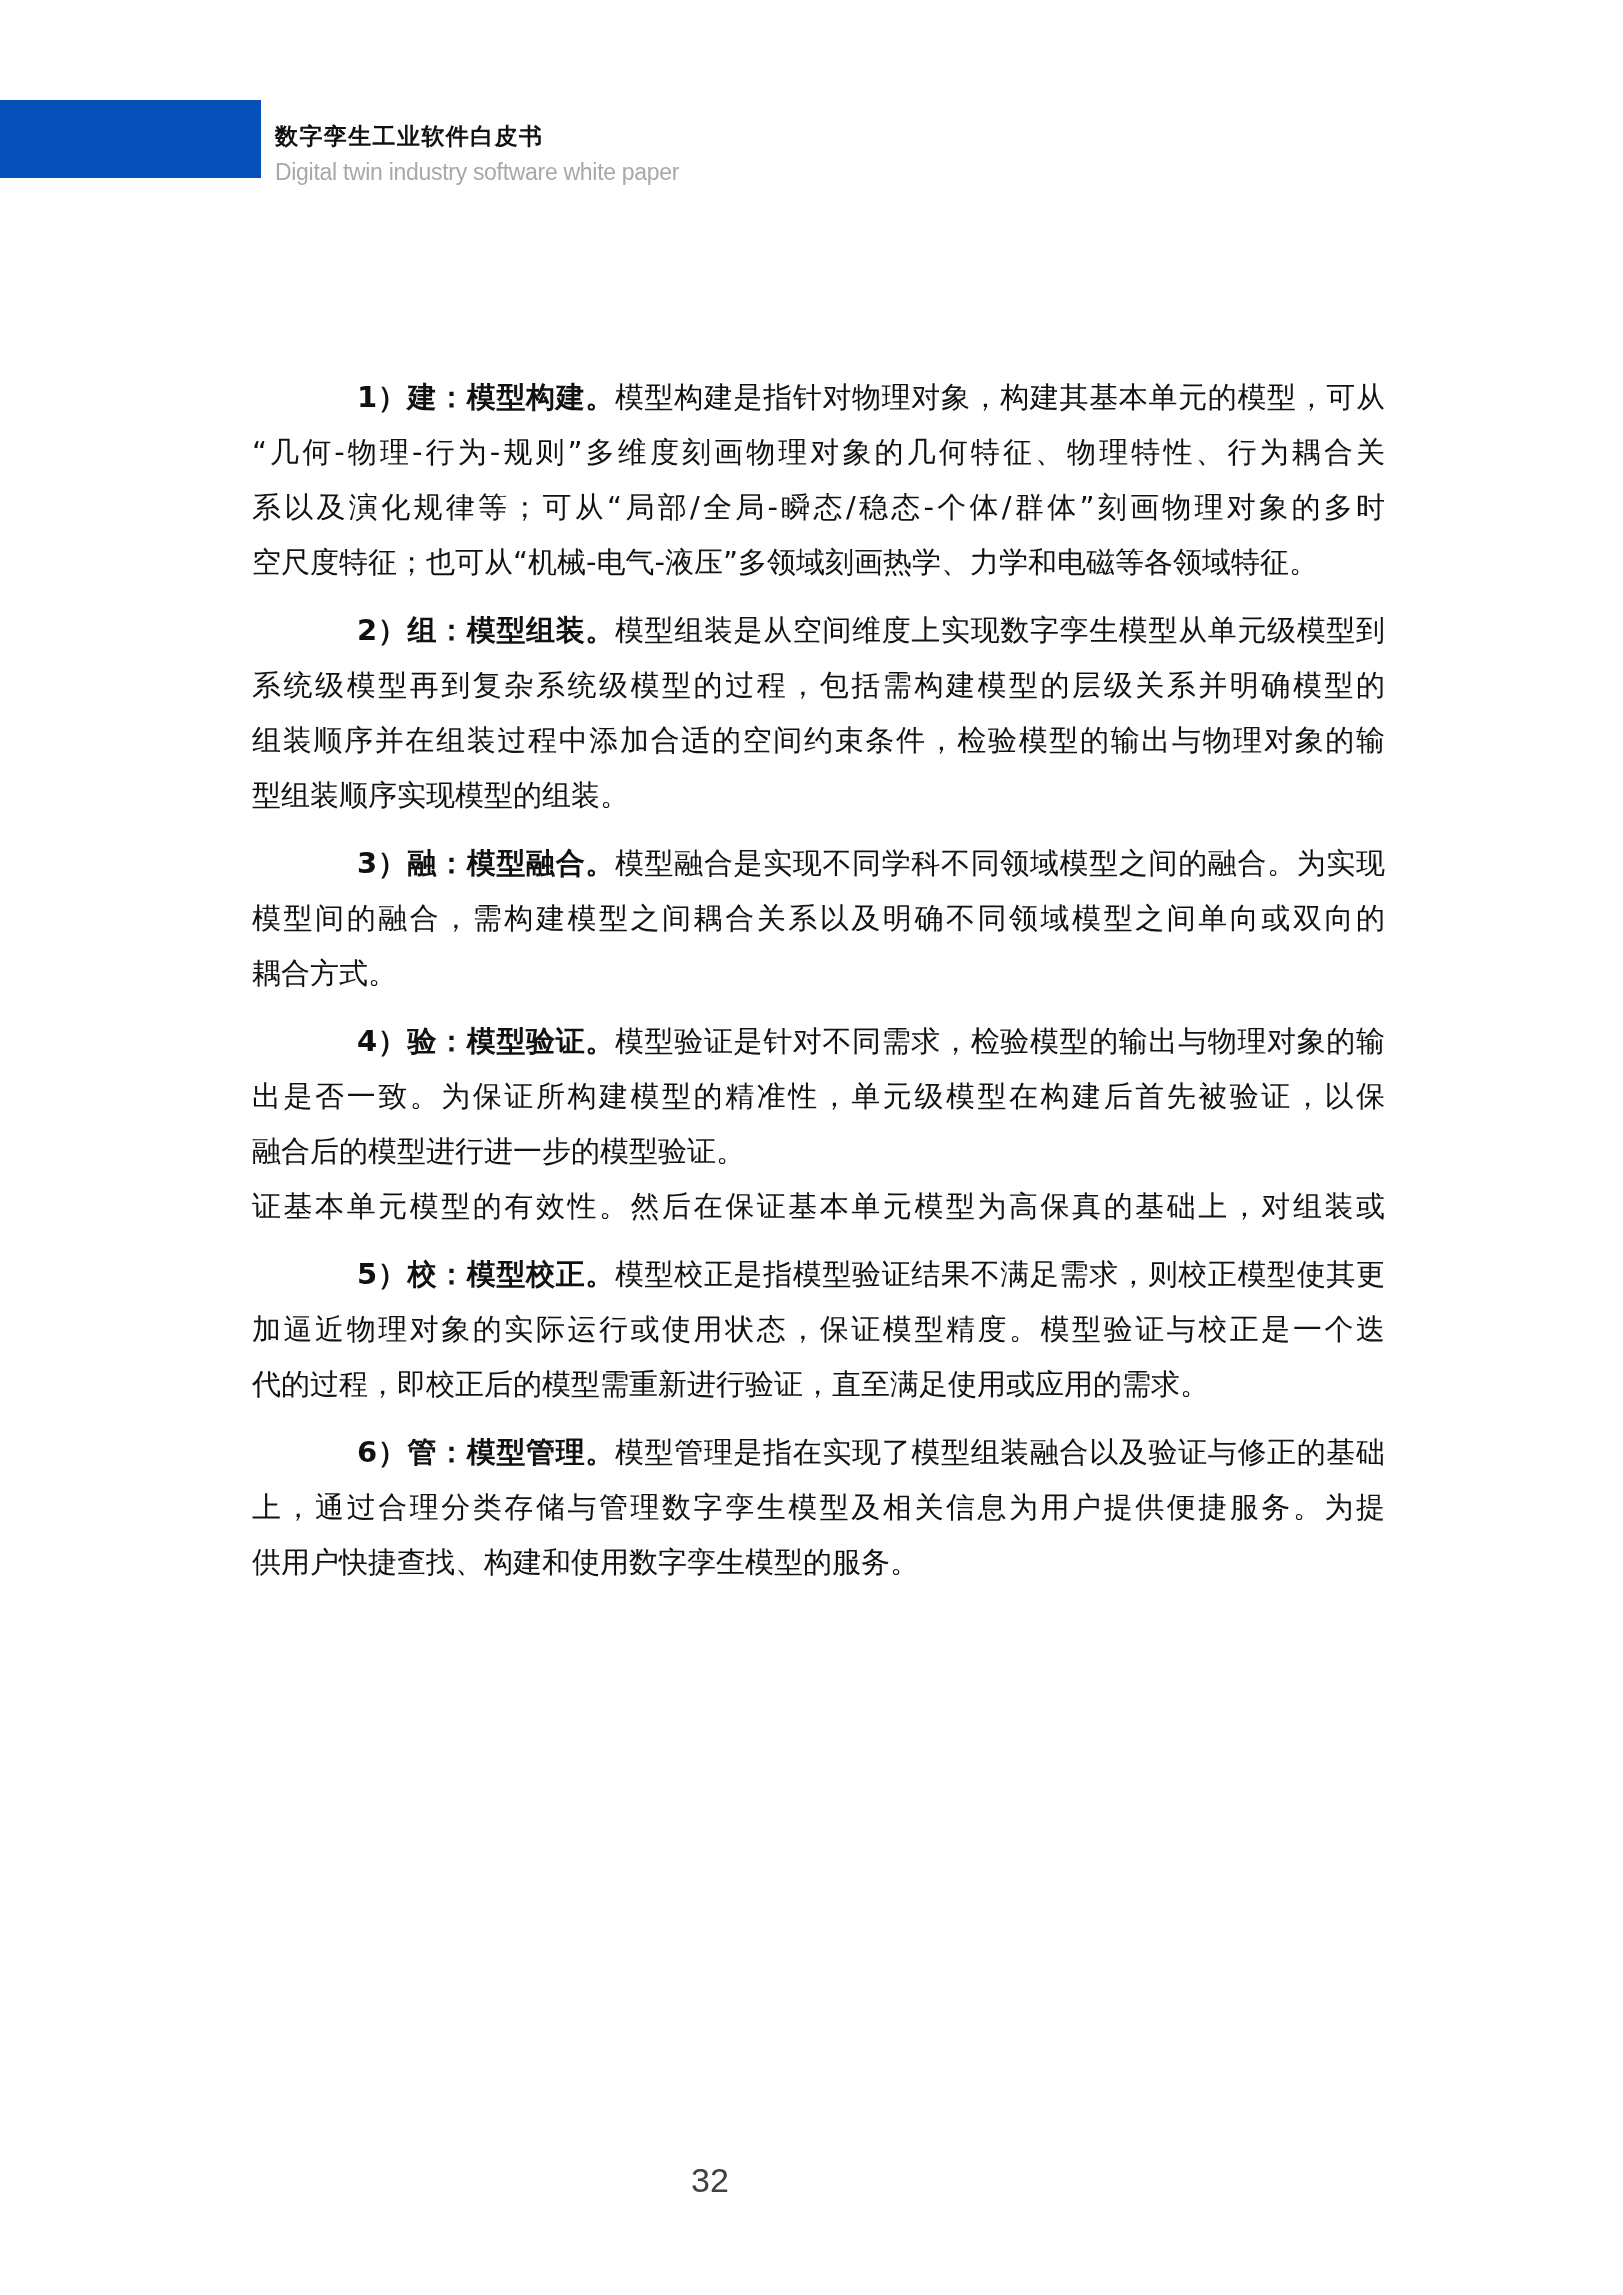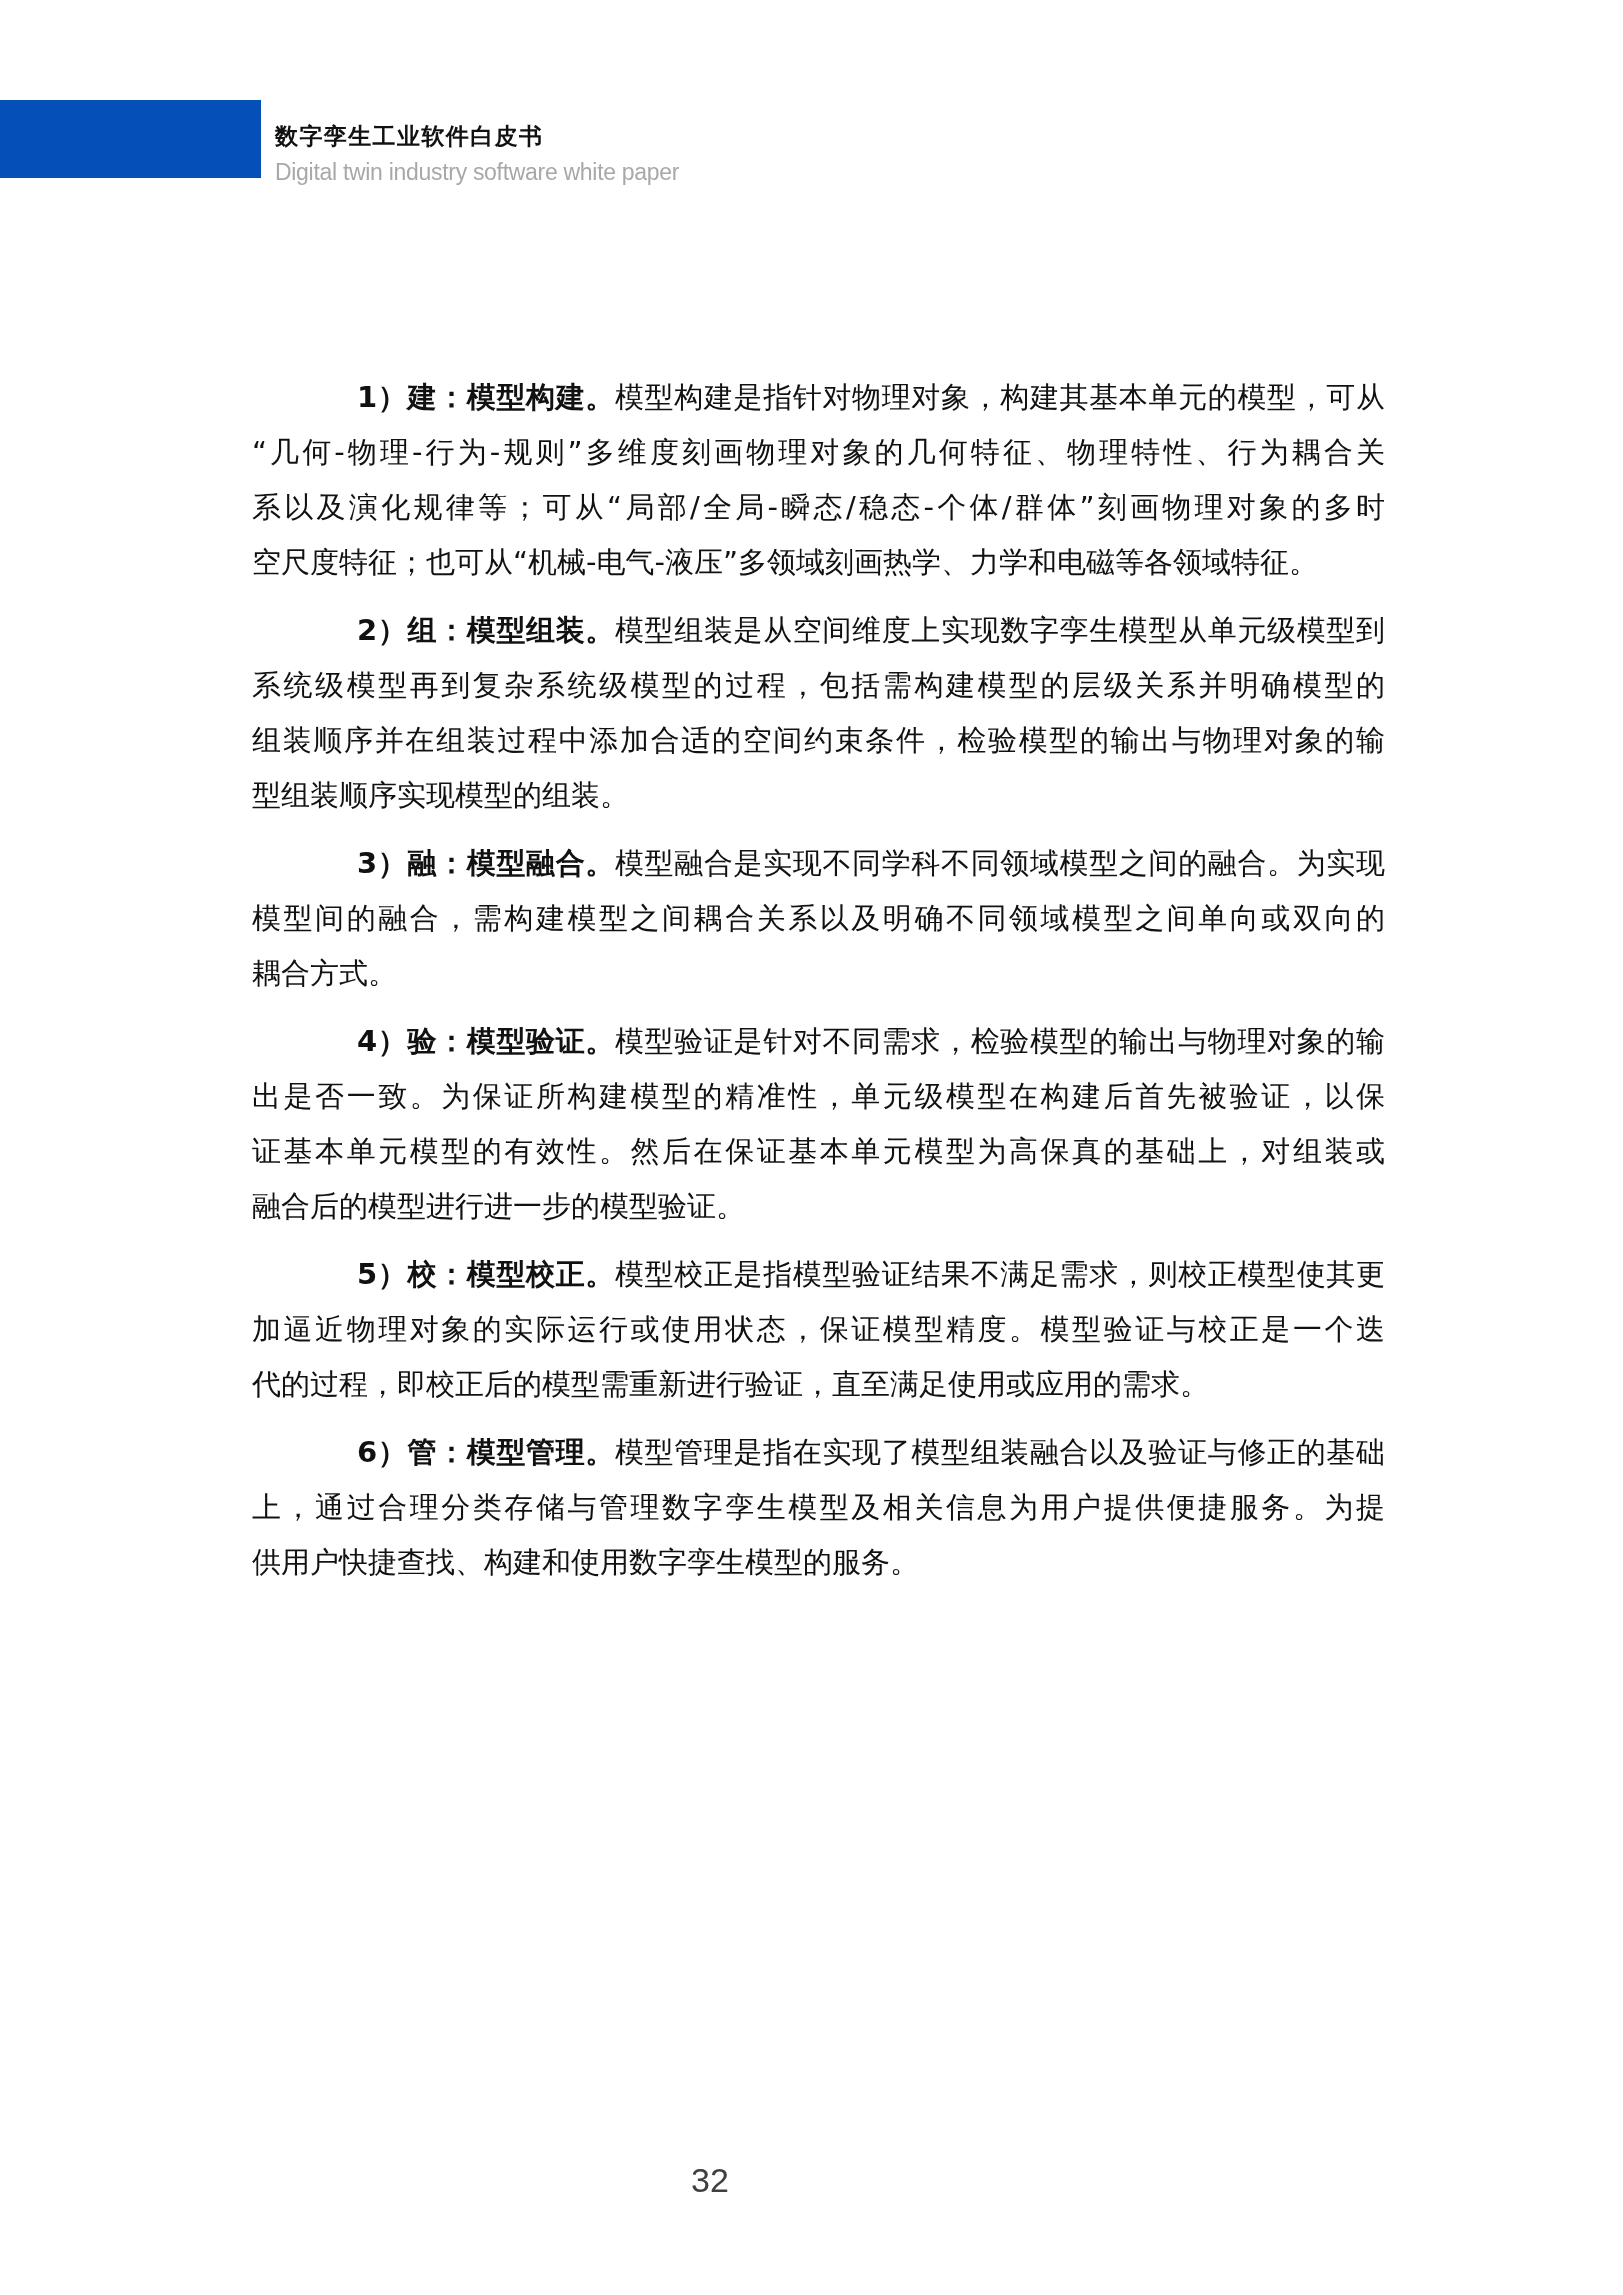--- a/index.html
+++ b/index.html
@@ -68,22 +68,22 @@
 
   <div class="para">
     <span class="line first"><span class="lead">3）融：模型融合。</span><span>模型融合是实现不同学科不同领域模型之间的融合。为实现</span></span>
     <span class="line">模型间的融合，需构建模型之间耦合关系以及明确不同领域模型之间单向或双向的</span>
     <span class="line last">耦合方式。</span>
   </div>
 
   <div class="para">
     <span class="line first"><span class="lead">4）验：模型验证。</span><span>模型验证是针对不同需求，检验模型的输出与物理对象的输</span></span>
     <span class="line">出是否一致。为保证所构建模型的精准性，单元级模型在构建后首先被验证，以保</span>
+    <span class="line last">融合后的模型进行进一步的模型验证。</span>
     <span class="line">证基本单元模型的有效性。然后在保证基本单元模型为高保真的基础上，对组装或</span>
-    <span class="line last">融合后的模型进行进一步的模型验证。</span>
   </div>
 
   <div class="para">
     <span class="line first"><span class="lead">5）校：模型校正。</span><span>模型校正是指模型验证结果不满足需求，则校正模型使其更</span></span>
     <span class="line">加逼近物理对象的实际运行或使用状态，保证模型精度。模型验证与校正是一个迭</span>
     <span class="line last">代的过程，即校正后的模型需重新进行验证，直至满足使用或应用的需求。</span>
   </div>
 
   <div class="para">
     <span class="line first"><span class="lead">6）管：模型管理。</span><span>模型管理是指在实现了模型组装融合以及验证与修正的基础</span></span>

